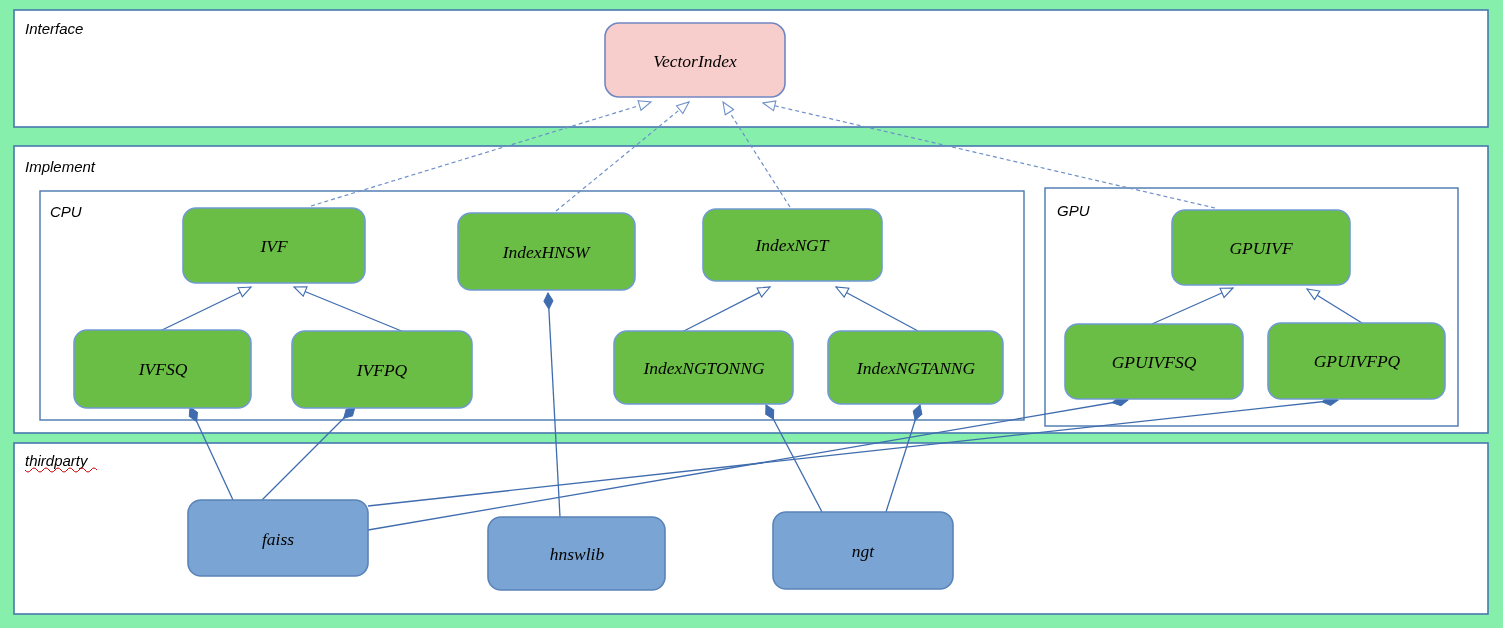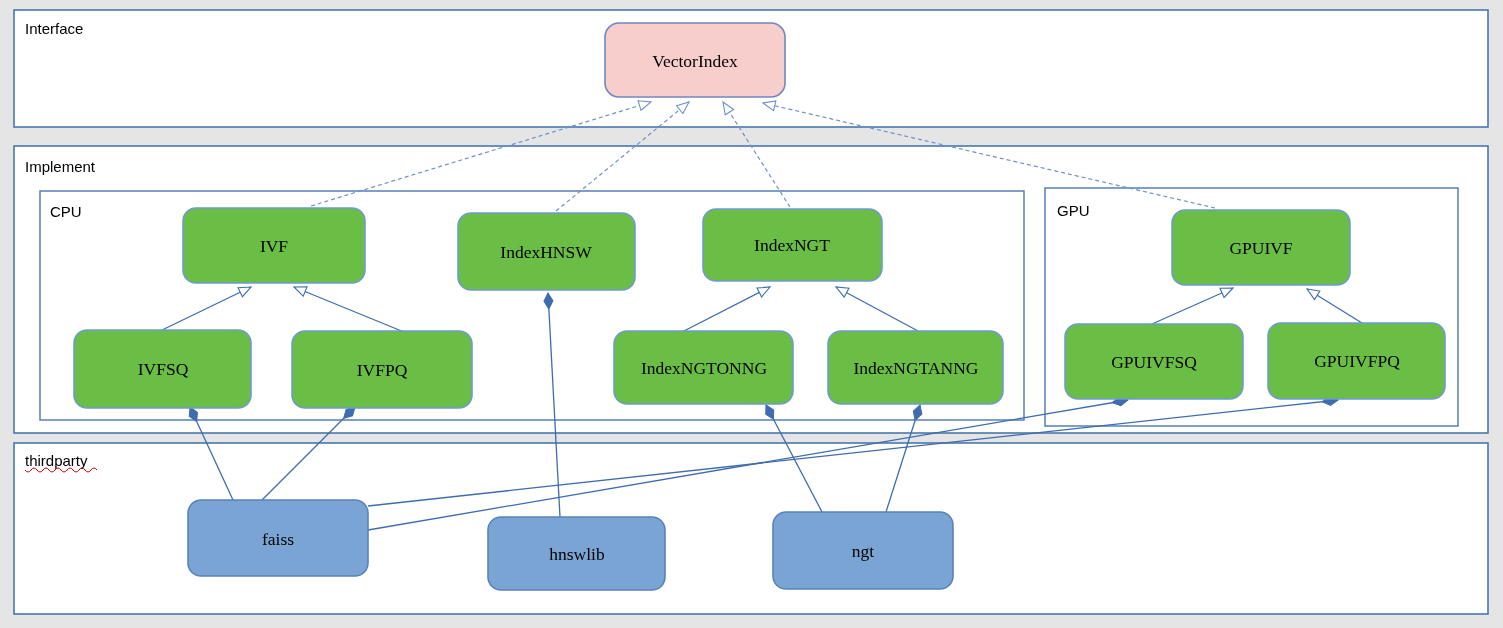--- a/index.html
+++ b/index.html
@@ -9,21 +9,21 @@
     --interface-fill:#f8cecc;
     --interface-border:#7187c2;
     --class-fill:#6abd45;
     --class-border:#6f9bd2;
     --library-fill:#7aa4d4;
     --library-border:#5a83b8;
     --label-color:#000000;
     --squiggle:#cc0000;
   }
   html,body{margin:0;padding:0;background:#ffffff;}
-  .canvas{position:relative;width:1503px;height:628px;background:#e5e5e5;overflow:hidden;}
+  .canvas{position:relative;width:1503px;height:628px;background:#86efac;overflow:hidden;font-style:italic;}
   svg{display:block;}
   .container-rect{fill:#ffffff;stroke:var(--container-border);stroke-width:1.6;}
   .inner-container-rect{fill:none;stroke:var(--container-border);stroke-width:1.4;}
   .container-label{font-family:"Liberation Sans",sans-serif;font-size:15px;fill:var(--label-color);}
   .node-label{font-family:"Liberation Serif",serif;font-size:17.5px;fill:var(--label-color);text-anchor:middle;dominant-baseline:central;}
   .node-interface{fill:var(--interface-fill);stroke:var(--interface-border);stroke-width:1.6;}
   .node-class{fill:var(--class-fill);stroke:var(--class-border);stroke-width:1.6;}
   .node-library{fill:var(--library-fill);stroke:var(--library-border);stroke-width:1.6;}
   .edge{stroke:var(--line);stroke-width:1.3;fill:none;}
   .edge-dashed{stroke:var(--dashed-line);stroke-width:1.2;stroke-dasharray:4 3;fill:none;}

